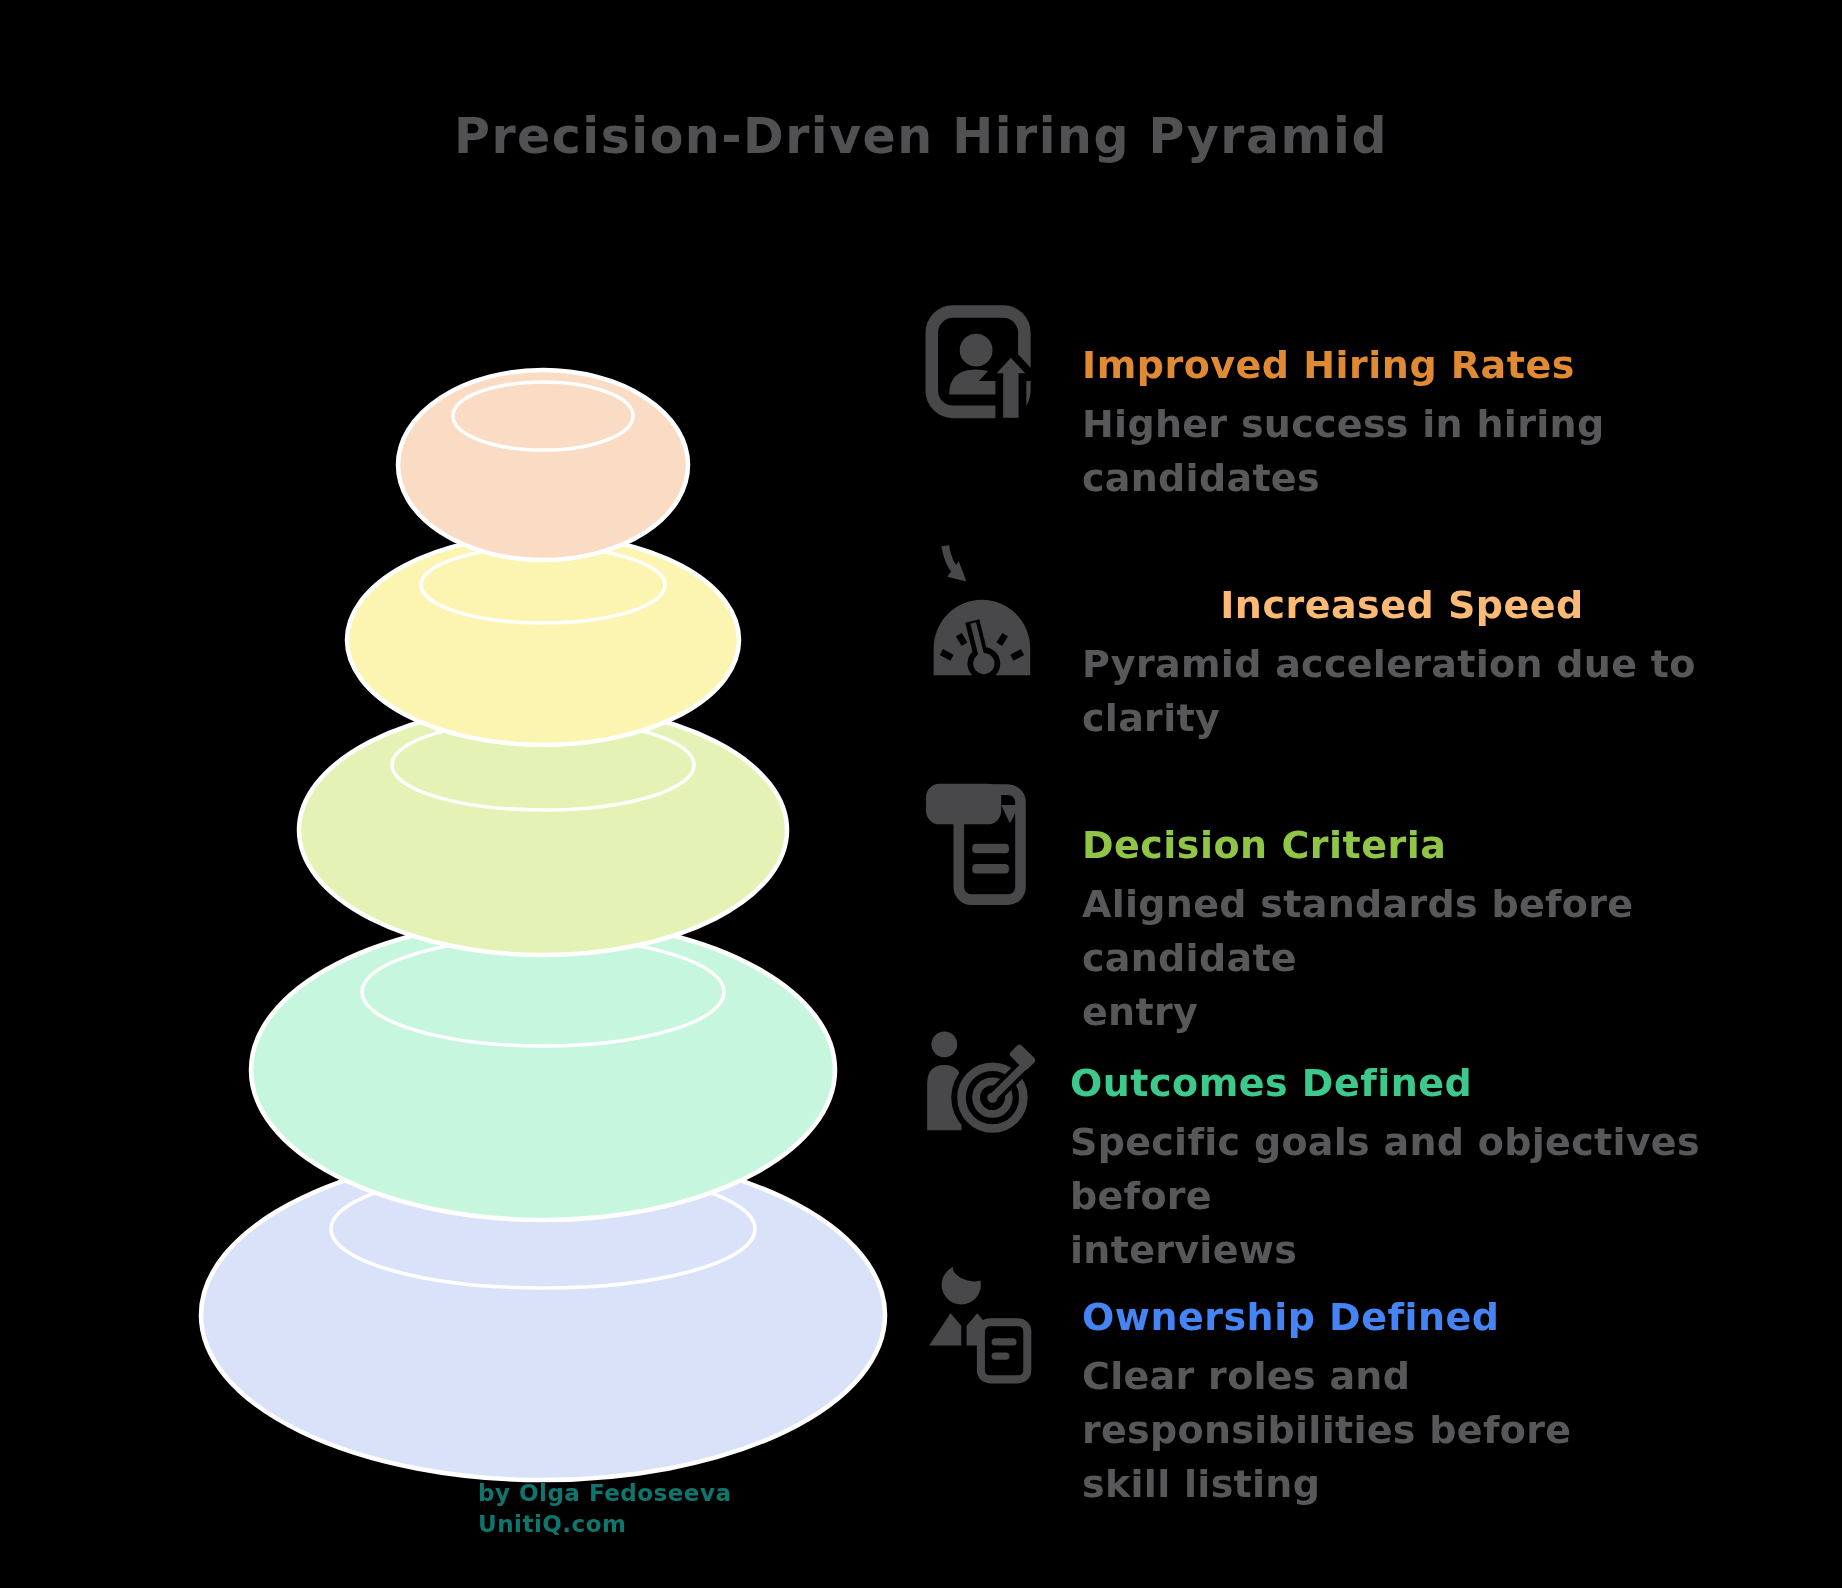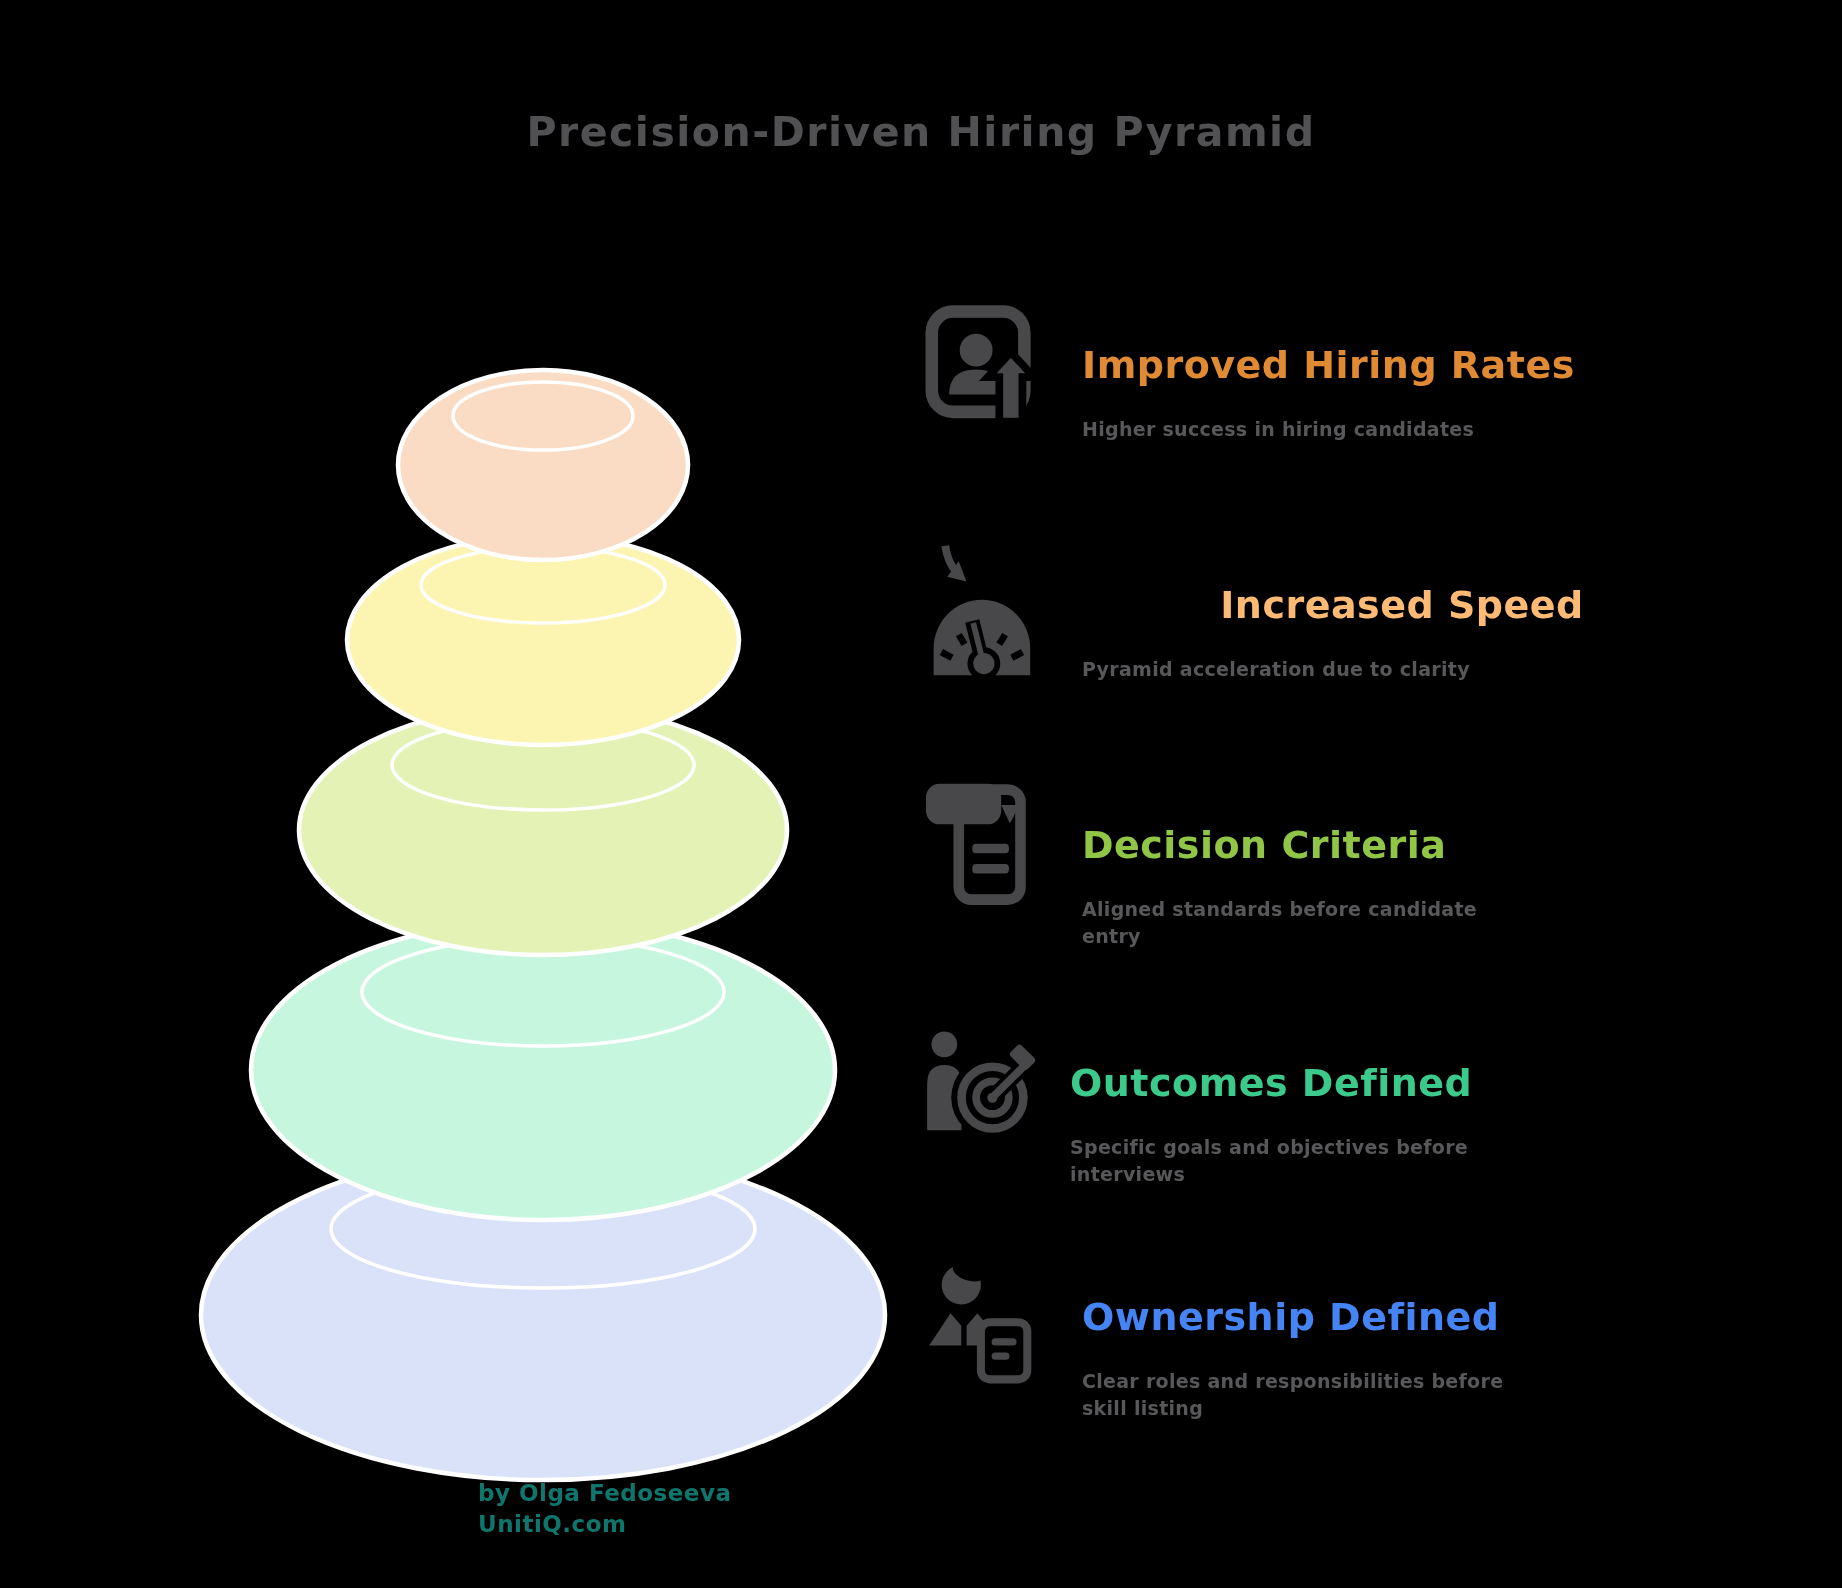--- a/index.html
+++ b/index.html
@@ -2,33 +2,33 @@
 <html><head>
 <meta charset="utf-8">
 <style>
   html,body { margin:0; padding:0; background:#000; }
   .canvas {
     position:relative; width:1842px; height:1588px; background:#000;
     overflow:hidden; font-family:"DejaVu Sans", sans-serif;
   }
   .page-title {
     position:absolute; top:108px; left:0; width:1842px;
-    text-align:center; font-size:41px; font-weight:bold;
+    text-align:center; font-size:49px; font-weight:bold;
     letter-spacing:1.5px; color:#515154;
   }
   .pyramid-svg { position:absolute; left:0; top:0; }
   .benefit {
     position:absolute; left:922px; display:flex; align-items:flex-start; gap:44px;
   }
   .benefit .icon-box { width:116px; height:150px; flex:0 0 auto; }
   .benefit .icon-box svg { display:block; }
   .benefit .text-box { width:640px; padding-top:44px; }
   .benefit .b-title { font-size:38px; font-weight:bold; letter-spacing:0.5px; line-height:1.15; }
   .benefit .b-sub {
-    margin-top:28px; font-size:19px; font-weight:bold; color:#58585b;
+    margin-top:10px; font-size:38px; font-weight:bold; color:#58585b;
     line-height:1.42; white-space:pre-line; letter-spacing:0.3px;
   }
   .attribution {
     position:absolute; left:478px; top:1478px; font-size:23px; font-weight:bold;
     color:#0f766e; line-height:1.35; white-space:pre-line; letter-spacing:0.5px;
   }
   .row1 { top:300px; }
   .row2 { top:540px; }
   .row3 { top:780px; }
   .row4 { top:1018px;gap:32px; }

